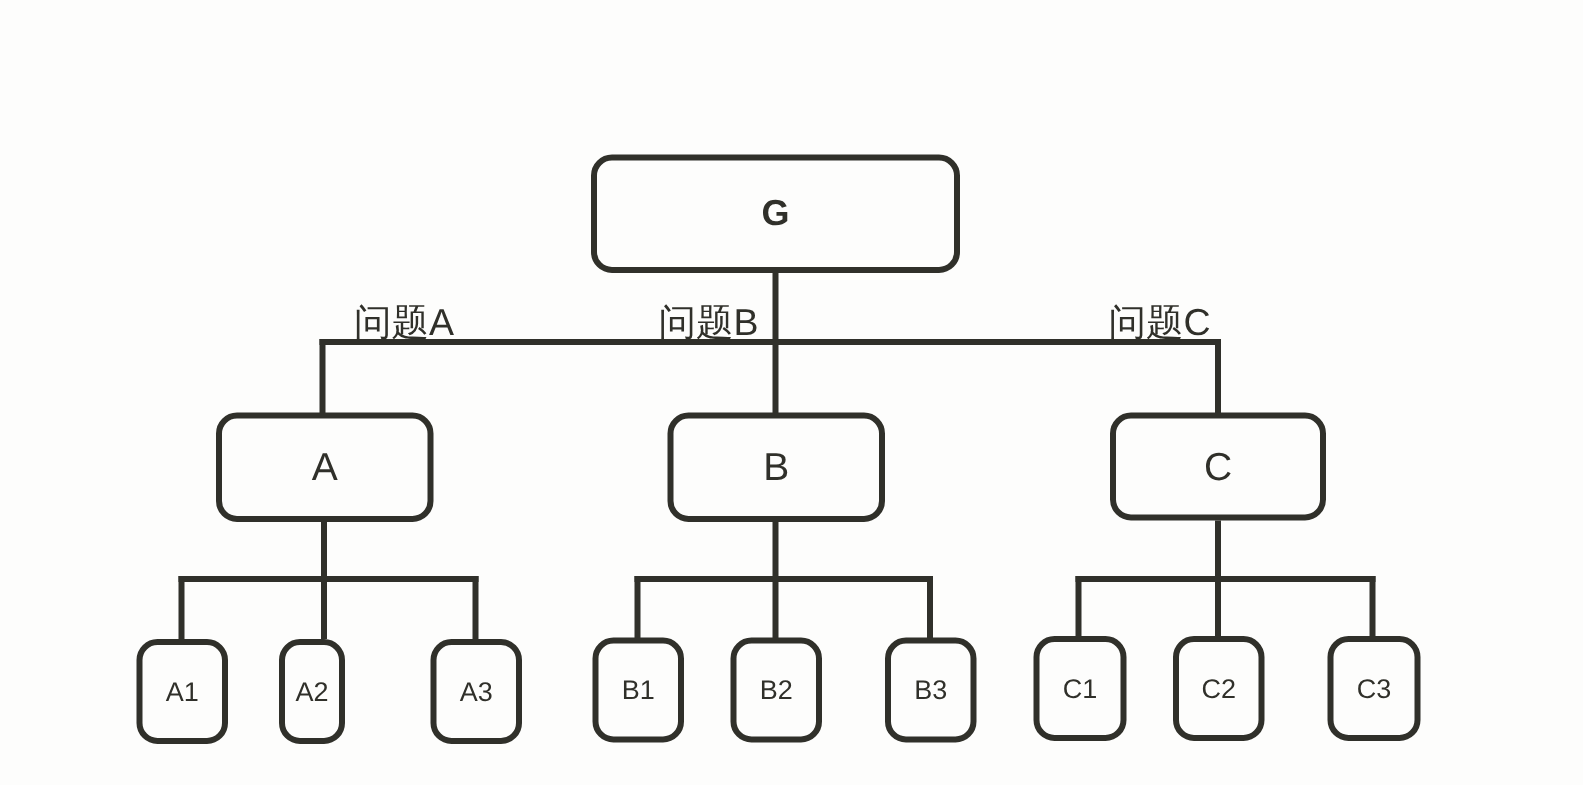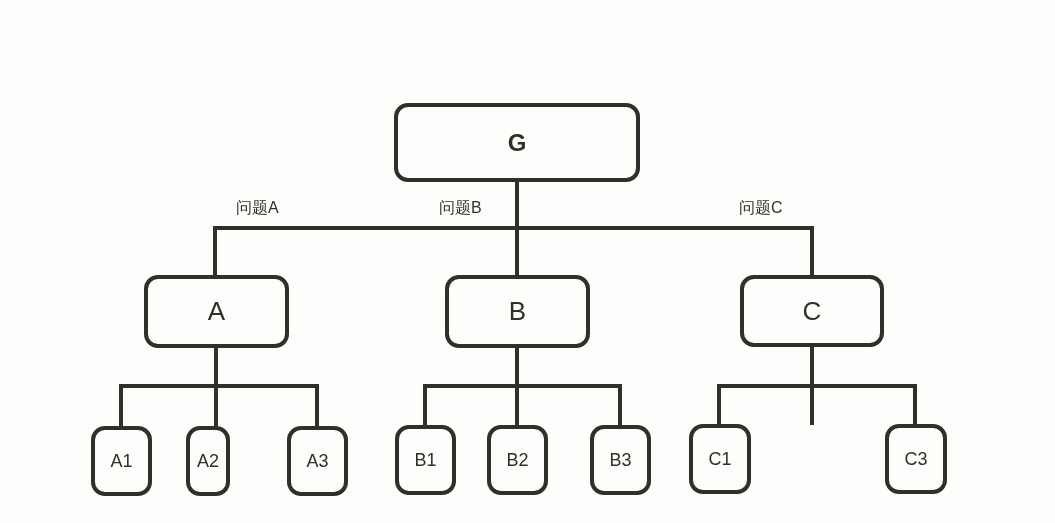--- a/index.html
+++ b/index.html
@@ -64,21 +64,21 @@
     inset:0;
     width:100%;
     height:100%;
   }
   .preface .label{
     position:relative;
     z-index:1;
   }
   .branch-label{
     position:absolute;
-    font-size:16px;
+    font-size:25px;
     color:var(--stroke);
     white-space:nowrap;
   }
   .watermark{
     position:absolute;
     right:6px;
     bottom:3px;
     font-size:17px;
     color:var(--watermark);
     white-space:nowrap;
@@ -148,18 +148,21 @@
   <div class="node lvl3" style="left:487px;top:425px;width:61px;height:70px">
     <span>B2</span>
   </div>
   <div class="node lvl3" style="left:590px;top:425px;width:61px;height:70px">
     <span>B3</span>
   </div>
 
   <div class="node lvl3" style="left:689px;top:424px;width:62px;height:70px">
     <span>C1</span>
   </div>
+  <div class="node lvl3" style="left:782px;top:424px;width:61px;height:70px">
+    <span>C2</span>
+  </div>
   <div class="node lvl3" style="left:885px;top:424px;width:62px;height:70px">
     <span>C3</span>
   </div>
 
 
 </div>
 
 </body></html>

